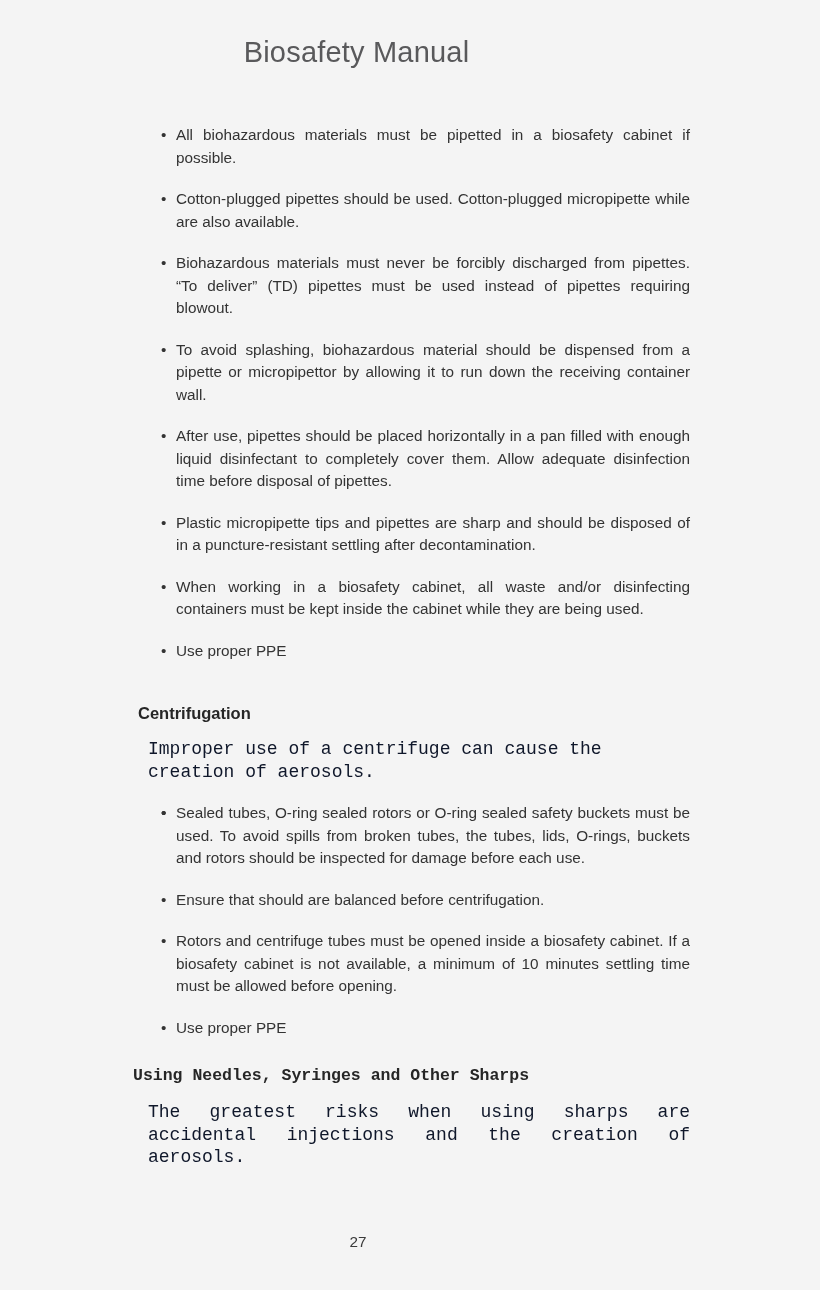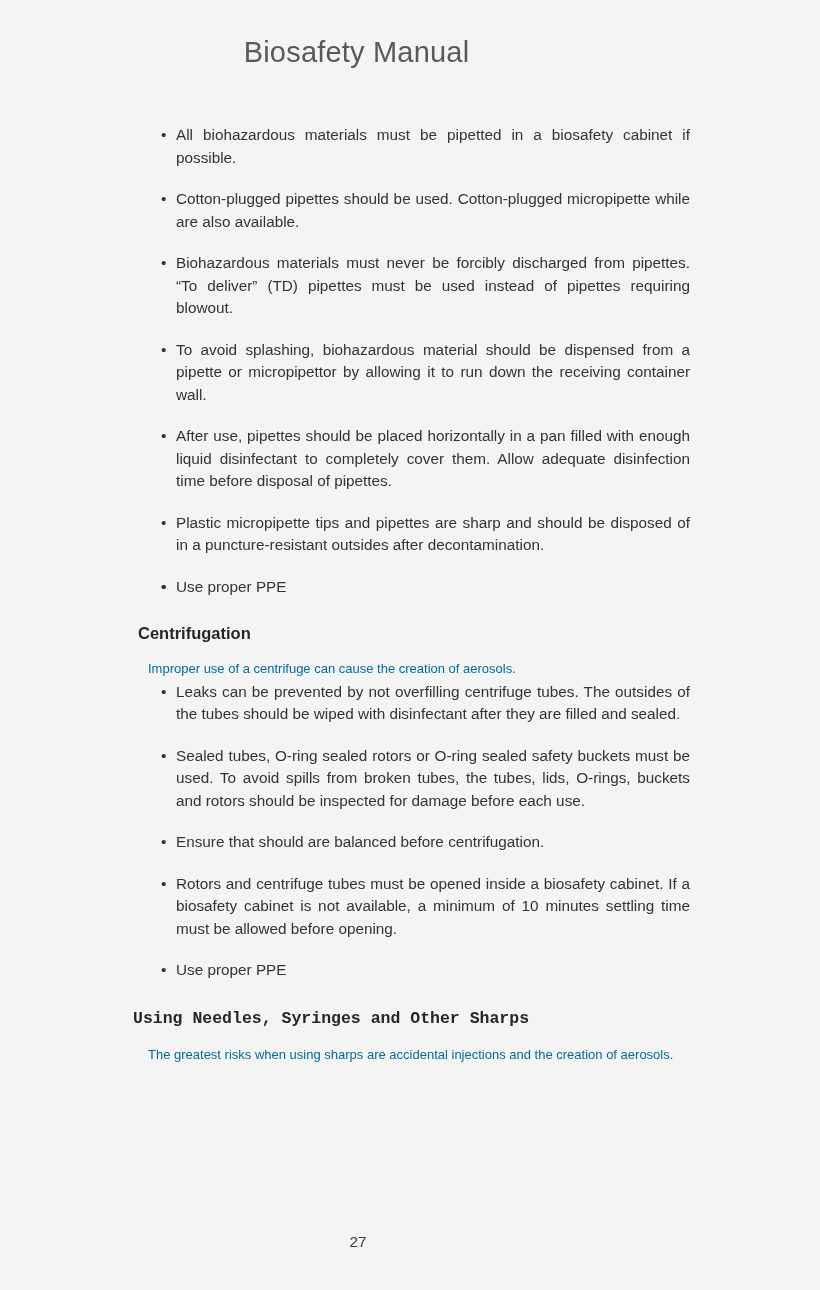--- a/index.html
+++ b/index.html
@@ -80,36 +80,37 @@
   }
 
   
   .section-heading {
     font-size: 16.5px;
     font-weight: bold;
     color: #262626;
     line-height: 22px;
   }
   .section-heading.indent-1 {
-    margin: 24px 0 0 8px;
+    margin: 40px 0 0 8px;
   }
   .section-heading.indent-0 {
     margin: 26px 0 0 3px;
     font-family: Liberation Mono, monospace;
   }
 
   
   .lead-paragraph {
-    font-size: 13px;
+    font-size: 18px;
     line-height: 22.5px;
-    color: #0369a1;
+    color: #0f172a;
     margin: 14px 0 0 18px;
     width: 542px;
     text-align: justify;
     text-justify: inter-word;
+    font-family: Liberation Mono, monospace;
   }
   .lead-paragraph.no-justify {
     text-align: left;
   }
 
   
   .list-after-lead {
     margin-top: 20px;
   }
 
@@ -151,39 +152,39 @@
       <li>
         <span class="bullet-dot">•</span>
         <span>To avoid splashing, biohazardous material should be dispensed from a pipette or micropipettor by allowing it to run down the receiving container wall.</span>
       </li>
       <li>
         <span class="bullet-dot">•</span>
         <span>After use, pipettes should be placed horizontally in a pan filled with enough liquid disinfectant to completely cover them. Allow adequate disinfection time before disposal of pipettes.</span>
       </li>
       <li>
         <span class="bullet-dot">•</span>
-        <span>Plastic micropipette tips and pipettes are sharp and should be disposed of in a puncture-resistant outsides after decontamination.</span>
-      </li>
-      <li>
-        <span class="bullet-dot">•</span>
+        <span>Plastic micropipette tips and pipettes are sharp and should be disposed of in a puncture-resistant settling after decontamination.</span>
+      </li>
+      <li>
+        <span class="bullet-dot">•</span>
+        <span>When working in a biosafety cabinet, all waste and/or disinfecting containers must be kept inside the cabinet while they are being used.</span>
       </li>
       <li class="short">
         <span class="bullet-dot">•</span>
         <span>Use proper PPE</span>
       </li>
     </ul>
 
     <div class="section-heading indent-1">Centrifugation</div>
 
     <div class="lead-paragraph no-justify">Improper use of a centrifuge can cause the creation of aerosols.</div>
 
     <ul class="bullets list-after-lead">
       <li>
         <span class="bullet-dot">•</span>
-        <span>Leaks can be prevented by not overfilling centrifuge tubes. The outsides of the tubes should be wiped with disinfectant after they are filled and sealed.</span>
       </li>
       <li>
         <span class="bullet-dot">•</span>
         <span>Sealed tubes, O-ring sealed rotors or O-ring sealed safety buckets must be used. To avoid spills from broken tubes, the tubes, lids, O-rings, buckets and rotors should be inspected for damage before each use.</span>
       </li>
       <li class="short">
         <span class="bullet-dot">•</span>
         <span>Ensure that should are balanced before centrifugation.</span>
       </li>
       <li>

